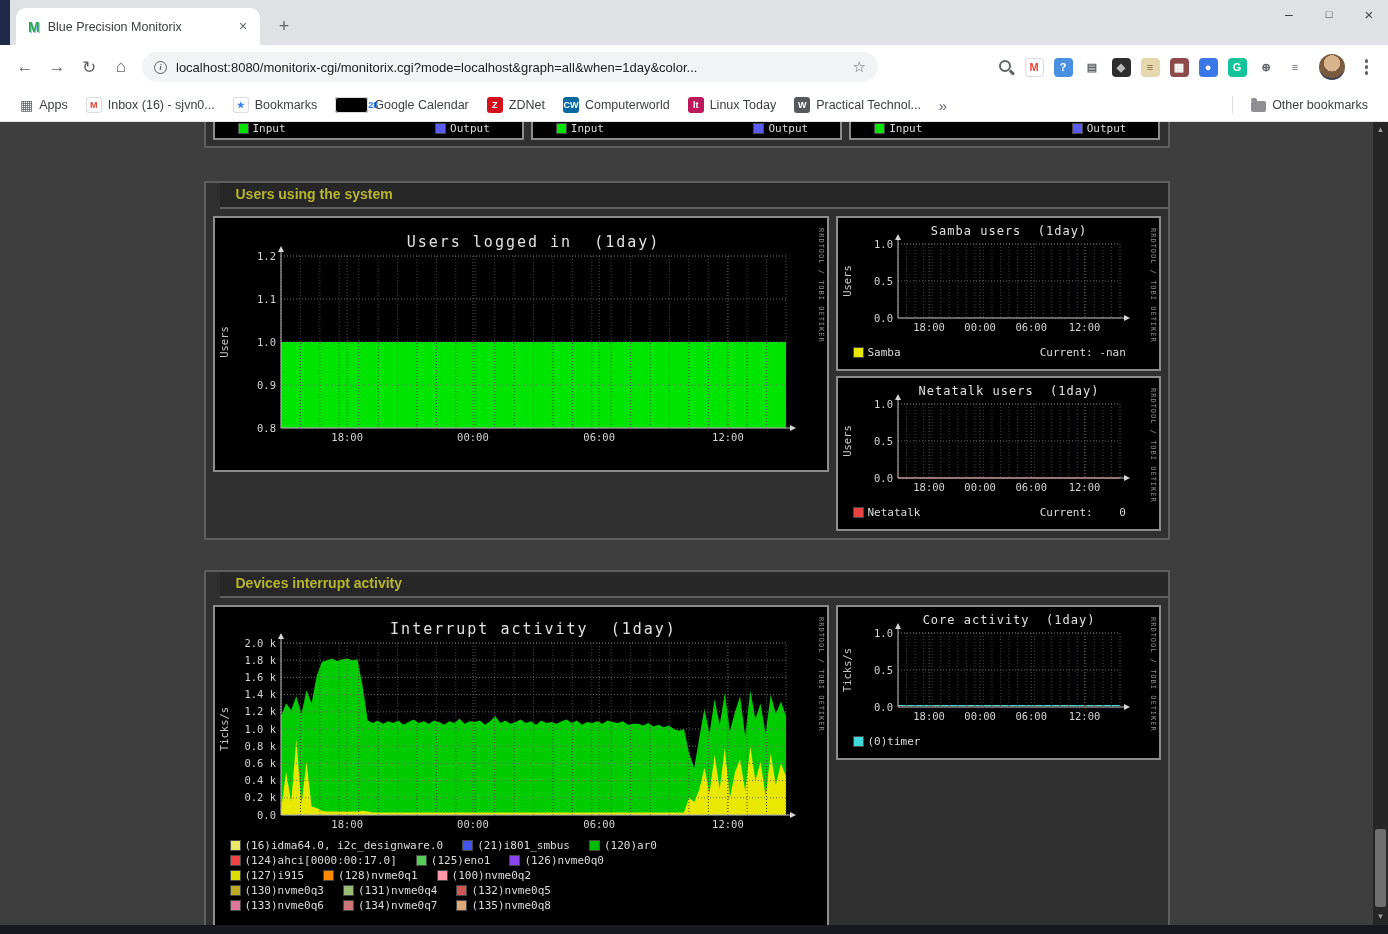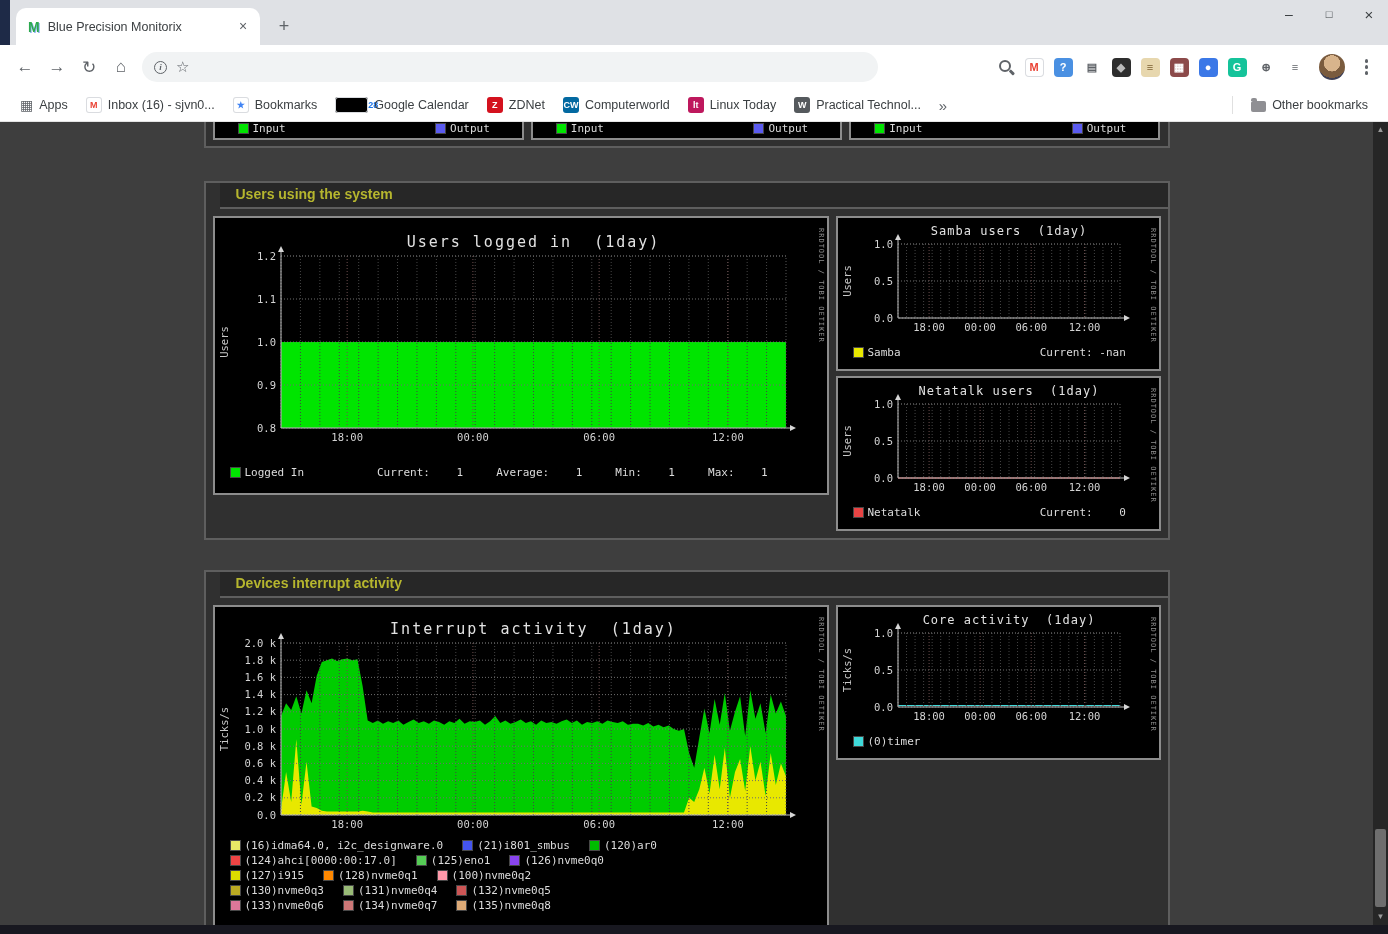--- a/index.html
+++ b/index.html
@@ -103,20 +103,21 @@
     </div>
   </div>
 
   <div class="toolbar">
     <span class="nav-btn">←</span>
     <span class="nav-btn">→</span>
     <span class="nav-btn">↻</span>
     <span class="nav-btn">⌂</span>
     <div class="omnibox">
       <span class="info-i">i</span>
+      <span class="url-text">localhost:8080/monitorix-cgi/monitorix.cgi?mode=localhost&amp;graph=all&amp;when=1day&amp;color...</span>
       <span class="star">☆</span>
     </div>
     <div class="ext-icons">
         <span class="ext-ic mag"></span>
         <span class="ext-ic" style="background: rgb(255, 255, 255); color: rgb(234, 67, 53); box-shadow: rgb(218, 220, 224) 0px 0px 0px 1px inset;">M</span>
         <span class="ext-ic" style="background: rgb(74, 144, 226); color: rgb(255, 255, 255);">?</span>
         <span class="ext-ic" style="background: transparent; color: rgb(95, 99, 104);">▤</span>
         <span class="ext-ic" style="background: rgb(45, 45, 45); color: rgb(187, 187, 187);">◆</span>
         <span class="ext-ic" style="background: rgb(231, 215, 174); color: rgb(122, 92, 46);">≡</span>
         <span class="ext-ic" style="background: rgb(140, 74, 74); color: rgb(255, 255, 255);">▦</span>
@@ -266,28 +267,20 @@
                     <line x1="510.925" y1="30" x2="510.925" y2="202" stroke="#6e5050" stroke-dasharray="1,2"></line>
                     <text x="510.925" y="215" text-anchor="middle" class="tick">12:00</text>
                     <rect x="64" y="30" width="505" height="172" fill="none" stroke="#585858" stroke-dasharray="1,2"></rect>
                     <line x1="64" y1="25" x2="64" y2="202" stroke="#c0c0c0"></line>
                     <line x1="64" y1="202" x2="574" y2="202" stroke="#c0c0c0"></line>
                     <polygon points="61,26 67,26 64,20" fill="#d6d6d6"></polygon>
                     <polygon points="573,199 573,205 579,202" fill="#d6d6d6"></polygon>
                     <text x="316.5" y="21" text-anchor="middle" class="gtitle big">Users logged in  (1day)</text>
                     <text x="11" y="116" text-anchor="middle" class="ylab" transform="rotate(-90 11 116)">Users</text>
                   </svg>
-                  <div class="legend">
-                    <div class="leg-row">
-                      <span class="leg-item">
-                        <i class="leg-box" style="background: rgb(0, 229, 0);"></i>
-                        <span class="leg-txt">Logged In           Current:    1     Average:    1     Min:    1     Max:    1</span>
-                      </span>
-                    </div>
-                  </div>
                 </div>
               <div class="wm">RRDTOOL / TOBI OETIKER</div>
             </div>
             <div class="col">
               <div class="g-panel small">
                 <div class="chart">
                     <svg width="312" height="116">
                       <line x1="66.53846153846153" y1="22" x2="66.53846153846153" y2="96" stroke="#454545" stroke-dasharray="1,2"></line>
                       <line x1="75.07692307692308" y1="22" x2="75.07692307692308" y2="96" stroke="#454545" stroke-dasharray="1,2"></line>
                       <line x1="83.61538461538461" y1="22" x2="83.61538461538461" y2="96" stroke="#454545" stroke-dasharray="1,2"></line>

